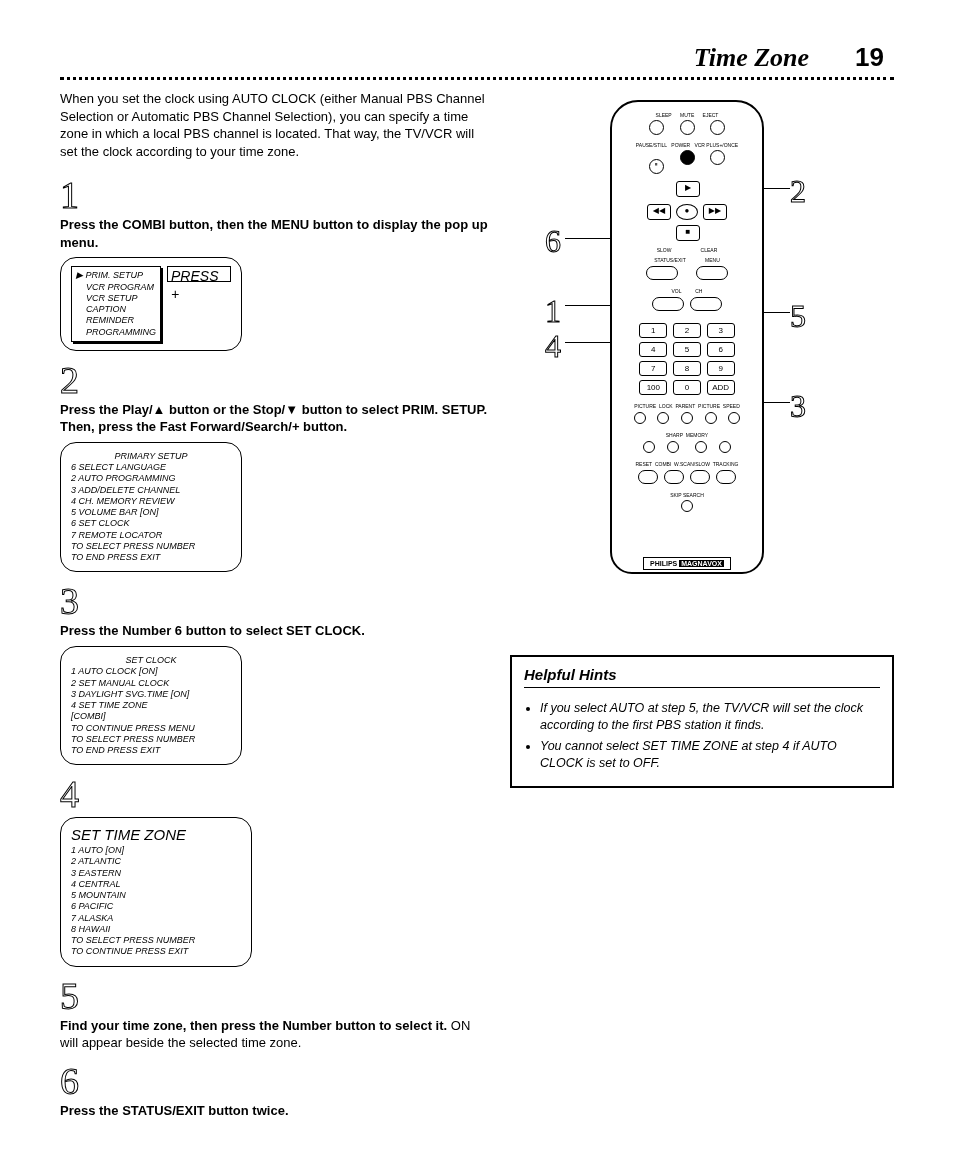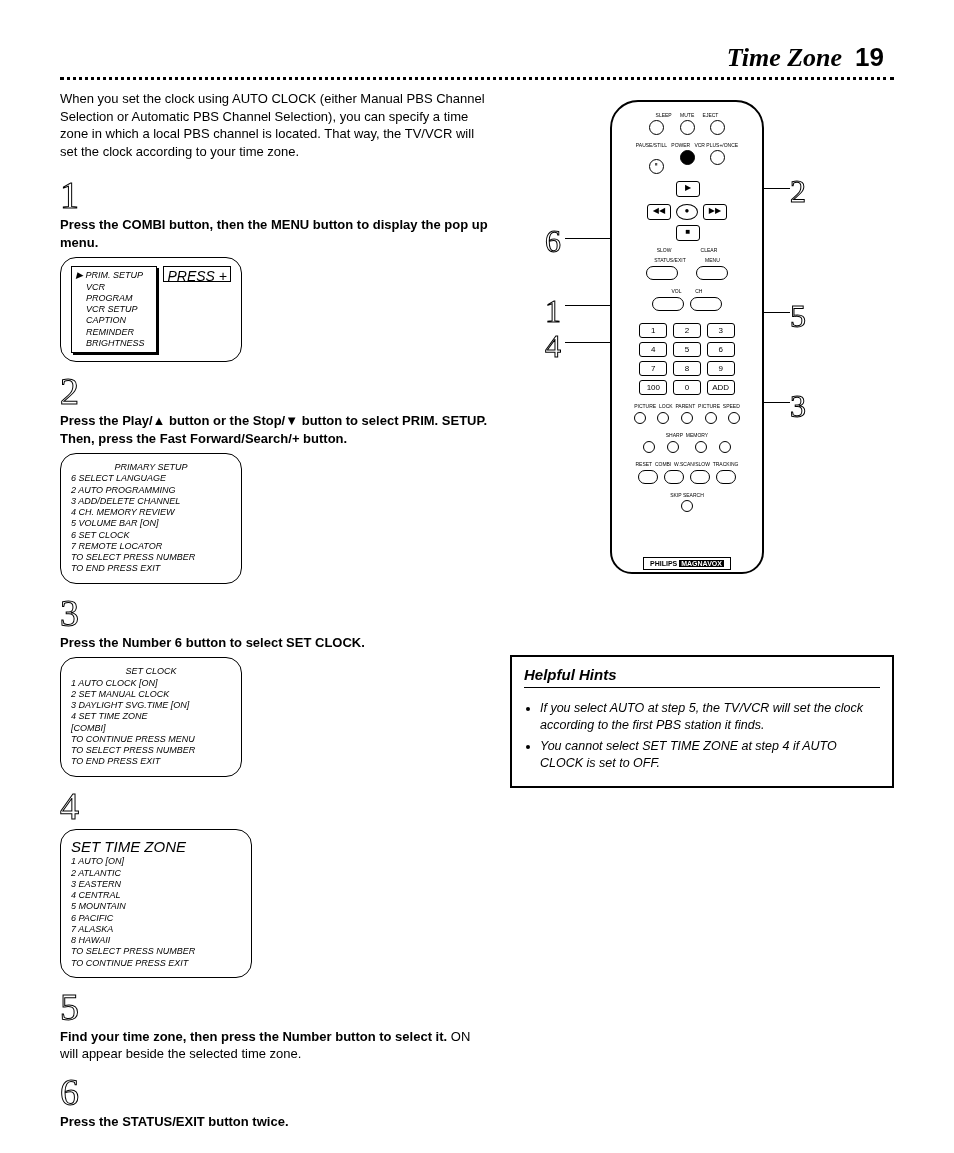--- a/index.html
+++ b/index.html
@@ -16,20 +16,21 @@
     text-align: right;
     font-style: italic;
     font-family: Georgia, serif;
     font-size: 26px;
     font-weight: bold;
     padding-right: 10px;
   }
   .page-title .num {
     font-style: normal;
     font-family: Arial, sans-serif;
+    margin-left: 33px;
   }
   .dotted-rule {
     border: none;
     border-top: 3px dotted #000;
     margin: 2px 0 10px 0;
   }
   .columns {
     display: flex;
     gap: 20px;
   }
@@ -194,21 +195,21 @@
       <b>Press the </b><b>COMBI</b><b> button, then the </b><b>MENU</b><b> button  to display the pop up menu.</b>
     </div>
     <div class="osd">
       <div class="osd-inner">
         <div class="osd-menu">
           <div>▶ PRIM. SETUP</div>
           <div style="padding-left:10px">VCR PROGRAM</div>
           <div style="padding-left:10px">VCR SETUP</div>
           <div style="padding-left:10px">CAPTION</div>
           <div style="padding-left:10px">REMINDER</div>
-          <div style="padding-left:10px">BRIGHTNESS</div>
+          <div style="padding-left:10px">PROGRAMMING</div>
         </div>
         <div class="osd-press">PRESS +</div>
       </div>
     </div>
 
     
     <div class="step-num">2</div>
     <div class="step-text">
       <b>Press the Play/▲ button or the Stop/▼ button to select PRIM. SETUP. Then, press the Fast Forward/Search/+ button.</b>
     </div>

